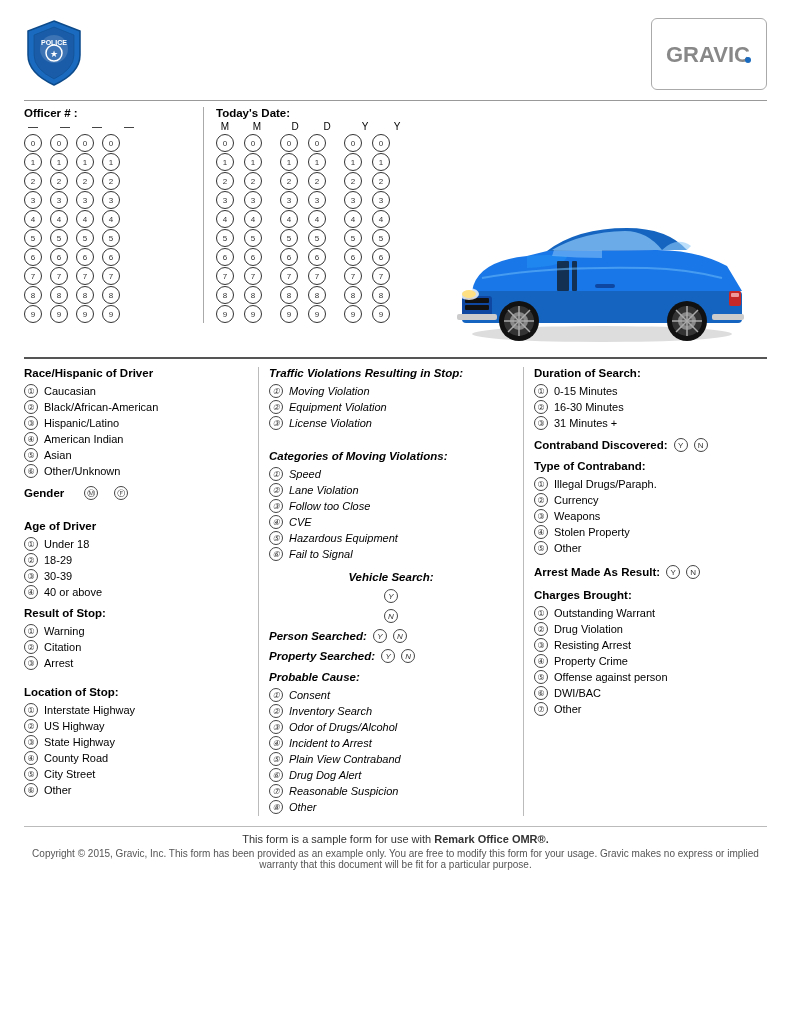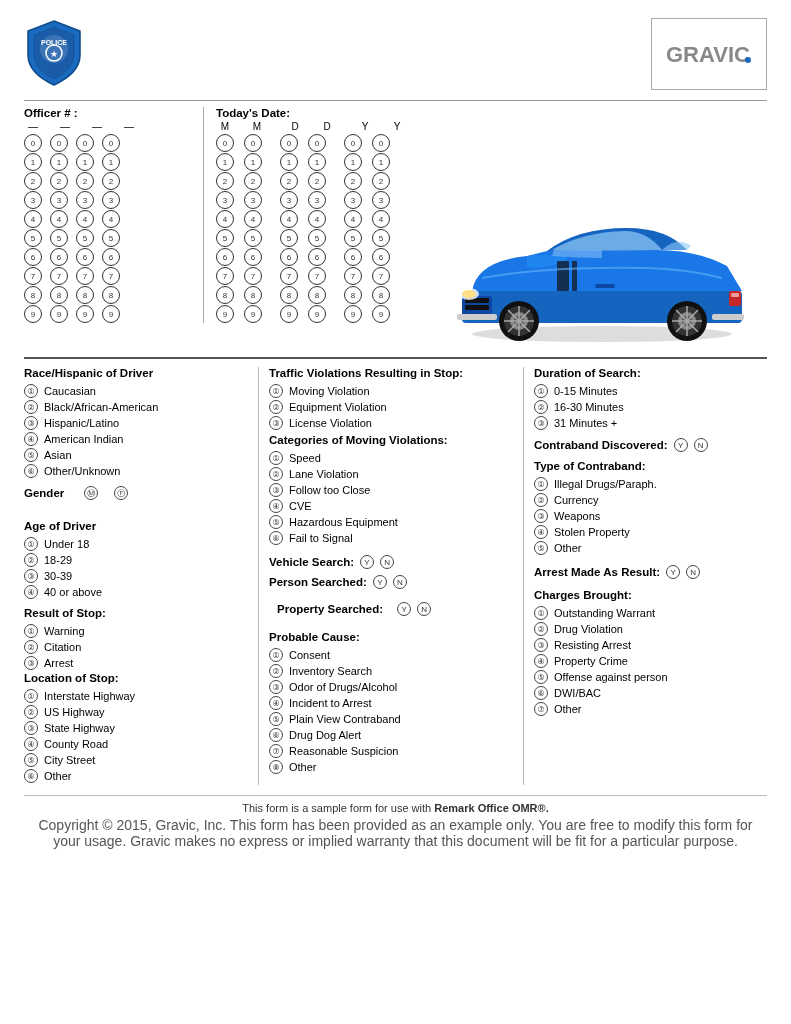--- a/index.html
+++ b/index.html
@@ -133,21 +133,21 @@
 
     
     .main-grid {
       display: flex;
       gap: 0;
       border-top: 2px solid #555;
       padding-top: 8px;
       margin-top: 6px;
     }
     .col1 { width: 235px; border-right: 1px solid #bbb; padding-right: 8px; }
-    .col2 { width: 265px; border-right: 1px solid #bbb; padding: 0 10px; }
+    .col2 { width: 265px; border-right: 1px solid #bbb; padding: 0 10px; font-style: italic; }
     .col3 { flex: 1; padding-left: 10px; }
 
     .section-title {
       font-weight: bold;
       font-size: 11.5px;
       margin-bottom: 5px;
       margin-top: 8px;
     }
     .section-title:first-child { margin-top: 0; }
 
@@ -199,21 +199,21 @@
       border-top: 1px solid #bbb;
       margin-top: 10px;
       padding-top: 6px;
       text-align: center;
       font-size: 10px;
       color: #333;
     }
     .footer .line1 { font-size: 11px; margin-bottom: 2px; }
     .footer .line1 strong { font-weight: bold; }
     .footer .link { color: #1a6bbf; }
-    .footer .copyright { font-size: 14px; color: #555; margin-top: 3px; }
+    .footer .copyright { font-size: 10px; color: #555; margin-top: 3px; }
   </style>
 </head>
 <body>
 
 <div class="page">
 
   <div class="header">
 
     <div class="header-logo-left">
       <svg class="police-shield" viewBox="0 0 60 68" xmlns="http://www.w3.org/2000/svg">
@@ -223,21 +223,21 @@
         <text x="30" y="26" text-anchor="middle" font-size="7" fill="#fff" font-weight="bold" font-family="Arial">POLICE</text>
         <circle cx="30" cy="34" r="8" fill="none" stroke="#fff" stroke-width="1.5"></circle>
         <text x="30" y="38" text-anchor="middle" font-size="9" fill="#fff">★</text>
       </svg>
     </div>
 
     <div class="header-center">
     </div>
 
     <div class="header-logo-right">
-      <div style="border:1.5px solid #aaa; border-radius:0; padding:19px 12px; display:flex; align-items:center;">
+      <div style="border:1.5px solid #aaa; border-radius:6px; padding:19px 12px; display:flex; align-items:center;">
         <svg width="90" height="32" viewBox="0 0 90 32" xmlns="http://www.w3.org/2000/svg">
           <text x="2" y="24" font-size="22" font-family="Arial" font-weight="bold" fill="#888">GRAVIC</text>
           <circle cx="84" cy="22" r="3" fill="#1a6bbf"></circle>
         </svg>
       </div>
     </div>
   </div>
 
   <hr class="hr">
 
@@ -530,21 +530,21 @@
       </div>
       <div class="option-row">
         <span class="num-circle">②</span>
         <span>Citation</span>
       </div>
       <div class="option-row">
         <span class="num-circle">③</span>
         <span>Arrest</span>
       </div>
 
-      <div class="section-title" style="margin-top:2px;">Location of Stop:</div>
+      <div class="section-title" style="margin-top:16px;">Location of Stop:</div>
       <div class="option-row">
         <span class="num-circle">①</span>
         <span>Interstate Highway</span>
       </div>
       <div class="option-row">
         <span class="num-circle">②</span>
         <span>US Highway</span>
       </div>
       <div class="option-row">
         <span class="num-circle">③</span>
@@ -574,21 +574,21 @@
       </div>
       <div class="option-row">
         <span class="num-circle">②</span>
         <span>Equipment Violation</span>
       </div>
       <div class="option-row">
         <span class="num-circle">③</span>
         <span>License Violation</span>
       </div>
 
-      <div class="section-title" style="margin-top:4px;">Categories of Moving Violations:</div>
+      <div class="section-title" style="margin-top:20px;">Categories of Moving Violations:</div>
       <div class="option-row">
         <span class="num-circle">①</span>
         <span>Speed</span>
       </div>
       <div class="option-row">
         <span class="num-circle">②</span>
         <span>Lane Violation</span>
       </div>
       <div class="option-row">
         <span class="num-circle">③</span>
@@ -600,34 +600,34 @@
       </div>
       <div class="option-row">
         <span class="num-circle">⑤</span>
         <span>Hazardous Equipment</span>
       </div>
       <div class="option-row">
         <span class="num-circle">⑥</span>
         <span>Fail to Signal</span>
       </div>
 
-      <div class="yn-row" style="margin-top:10px;">
+      <div class="yn-row" style="margin-top:10px;flex-direction:column;">
         <span class="section-title" style="margin:0;">Vehicle Search:</span>
         <span class="yn-circle">Y</span>
         <span class="yn-circle">N</span>
       </div>
 
       <div class="yn-row" style="margin-top:6px;">
         <span class="section-title" style="margin:0;">Person Searched:</span>
         <span class="yn-circle">Y</span>
         <span class="yn-circle">N</span>
       </div>
 
       <div class="yn-row" style="margin-top:6px;">
-        <span class="section-title" style="margin:8px;">Property Searched:</span>
+        <span class="section-title" style="margin:0;">Property Searched:</span>
         <span class="yn-circle">Y</span>
         <span class="yn-circle">N</span>
       </div>
 
       <div class="section-title" style="">Probable Cause:</div>
       <div class="option-row">
         <span class="num-circle">①</span>
         <span>Consent</span>
       </div>
       <div class="option-row">

